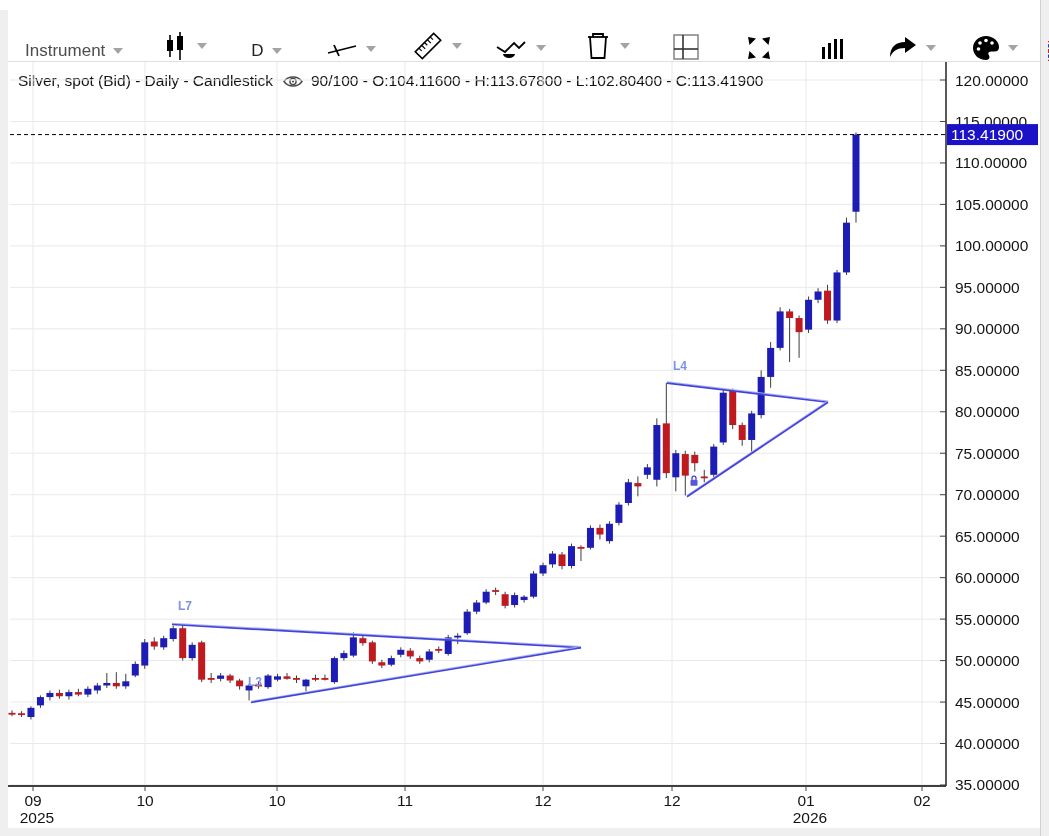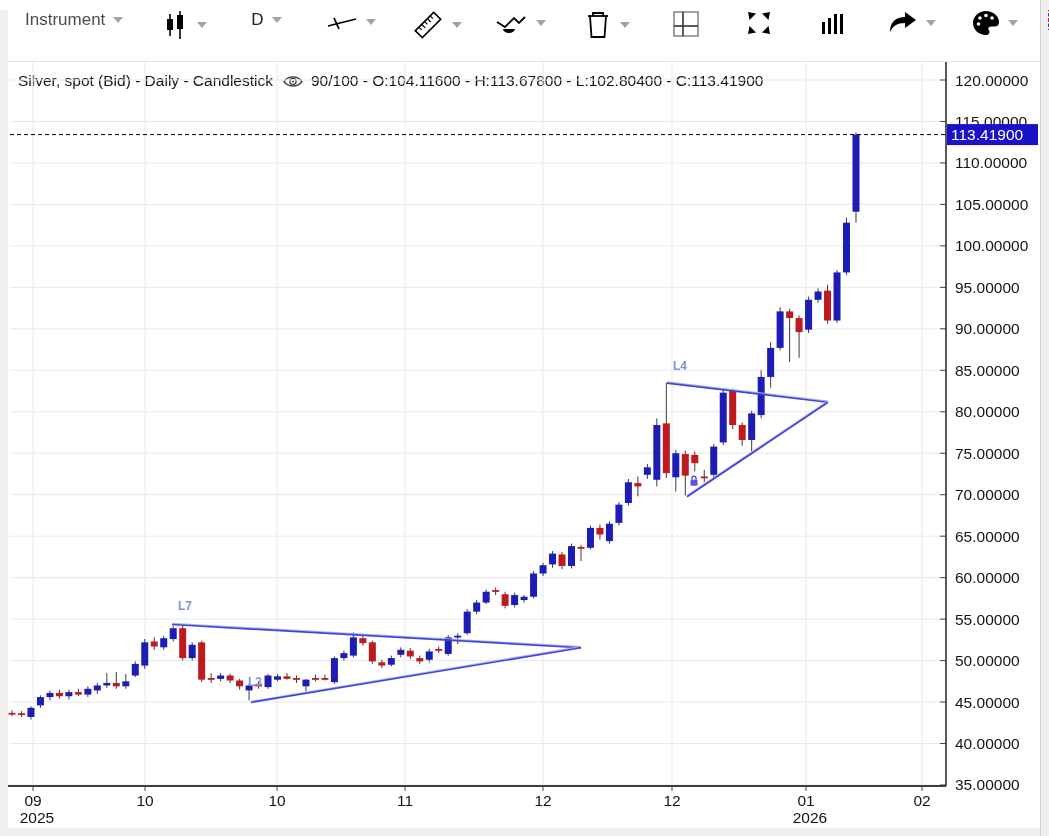--- a/index.html
+++ b/index.html
@@ -4,21 +4,21 @@
 <style>
   html,body{margin:0;padding:0;background:#ffffff;font-family:"Liberation Sans","DejaVu Sans",sans-serif;}
   #app{position:relative;width:1049px;height:836px;background:#ffffff;overflow:hidden;}
   
   .strip{position:absolute;background:#efefef;}
   #strip-left{left:0;top:10px;width:8px;height:826px;}
   #strip-bottom{left:0;top:828px;width:1049px;height:8px;}
   #strip-right{left:1041px;top:0;width:8px;height:836px;}
   #edge-right{position:absolute;left:1040px;top:0;width:1px;height:836px;background:#cfcfcf;}
   
-  #toolbar{position:absolute;left:8px;top:10px;width:1032px;height:51px;background:#fff;border-bottom:1px solid #e0e0e0;display:flex;align-items:flex-start;}
+  #toolbar{position:absolute;left:8px;top:10px;width:1032px;height:51px;background:#fff;border-bottom:1px solid #e0e0e0;display:flex;align-items:flex-end;}
   .tgroup{display:flex;align-items:center;cursor:pointer;}
   .tlabel{color:#4d4d4d;font-size:17px;}
   .dlabel{color:#222;font-size:17px;}
   .caret{width:0;height:0;border-left:5px solid transparent;border-right:5px solid transparent;border-top:6px solid #a3a3a3;margin-left:8px;}
   .ticon{display:block;}
   
   #chart-header{position:absolute;left:18px;top:72px;font-size:15.5px;color:#131313;display:flex;align-items:center;white-space:nowrap;}
   #chart-svg{position:absolute;left:0;top:0;cursor:crosshair;}
   svg text{font-family:"Liberation Sans","DejaVu Sans",sans-serif;}
 </style>

